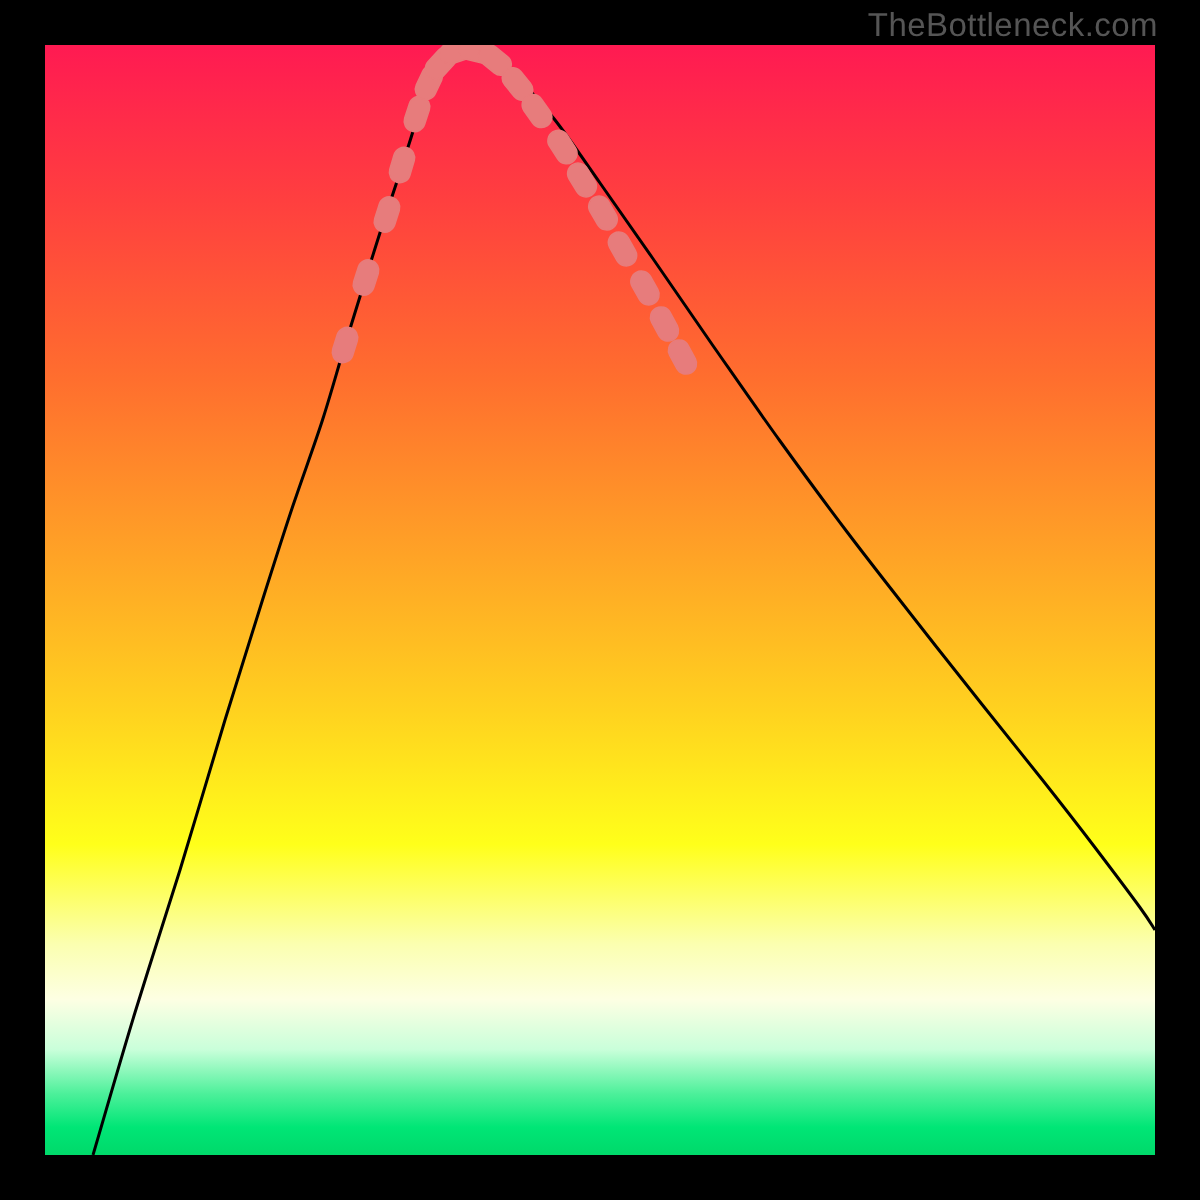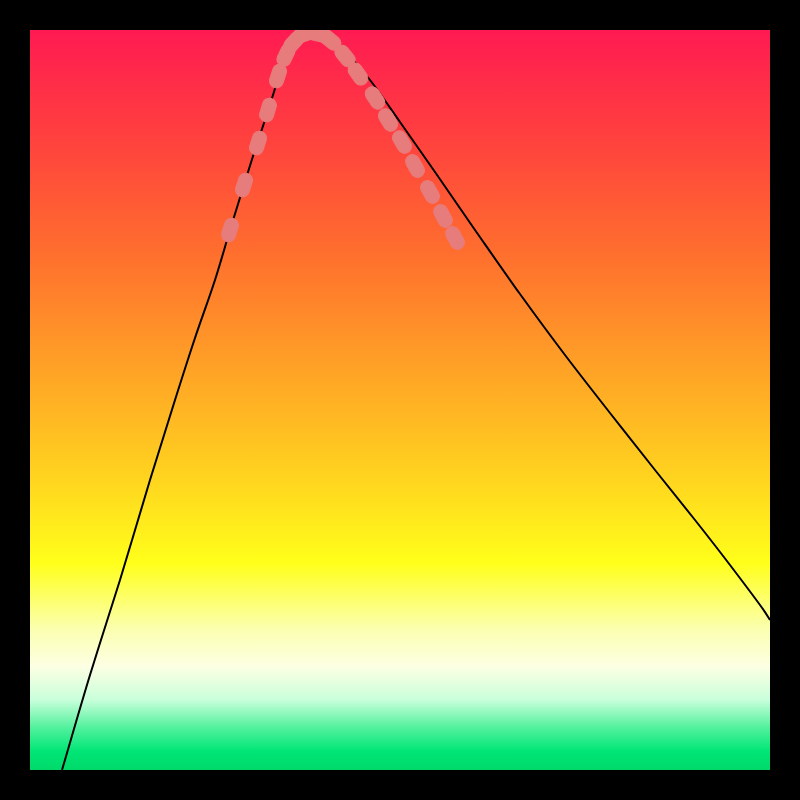--- a/index.html
+++ b/index.html
@@ -34,20 +34,21 @@
     letter-spacing: 0.3px;
     user-select: none;
   }
   svg { display: block; }
 </style>
 </head>
 <body>
 
 <div class="frame">
 
+  <div class="watermark">TheBottleneck.com</div>
 
   <div class="plot-area">
     <svg id="chart-svg" width="740" height="740" viewBox="0 0 740 740">
       <defs>
         <linearGradient id="bg-grad" x1="0" y1="0" x2="0" y2="1">
             <stop offset="0.00%" stop-color="#ff1a52"></stop>
             <stop offset="14.00%" stop-color="#ff3f3f"></stop>
             <stop offset="30.00%" stop-color="#ff6e2e"></stop>
             <stop offset="46.00%" stop-color="#ffa326"></stop>
             <stop offset="60.00%" stop-color="#ffd21f"></stop>

